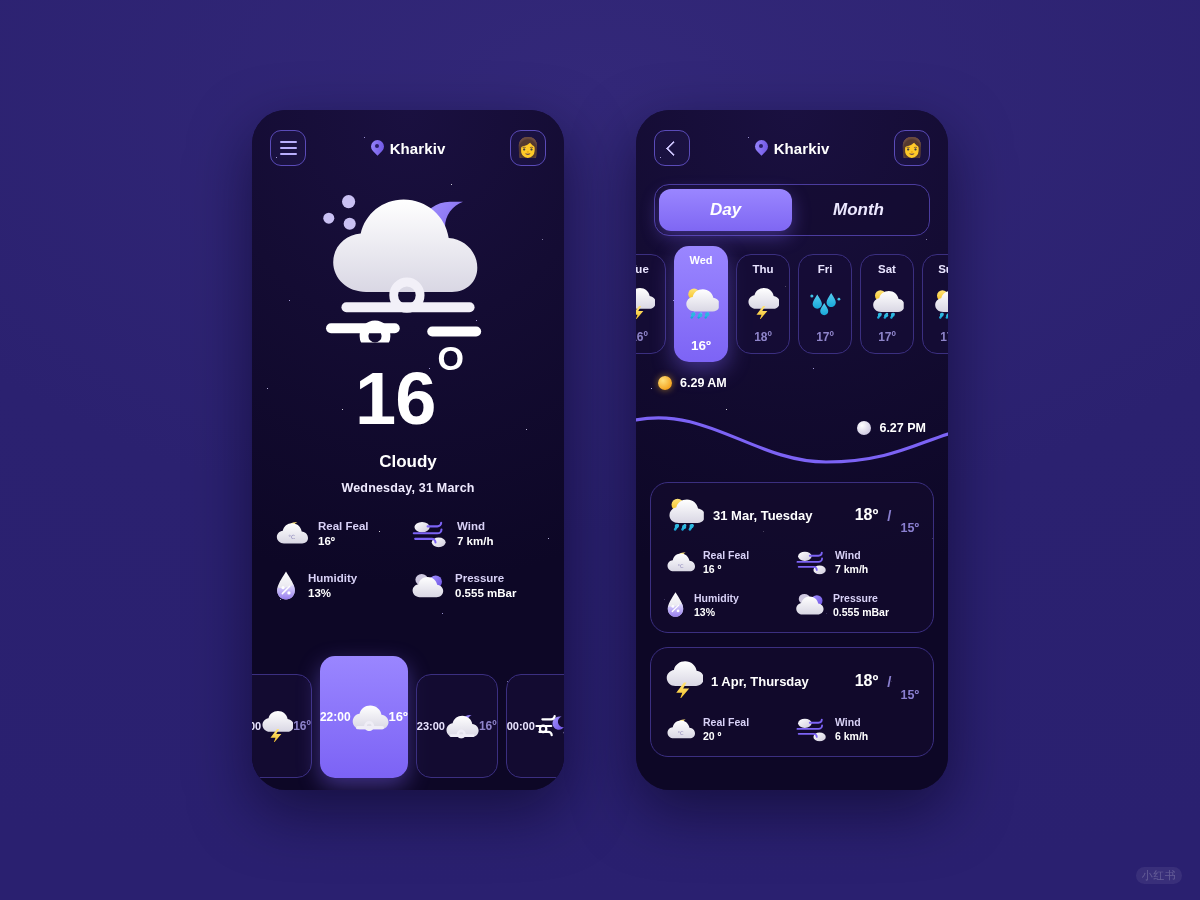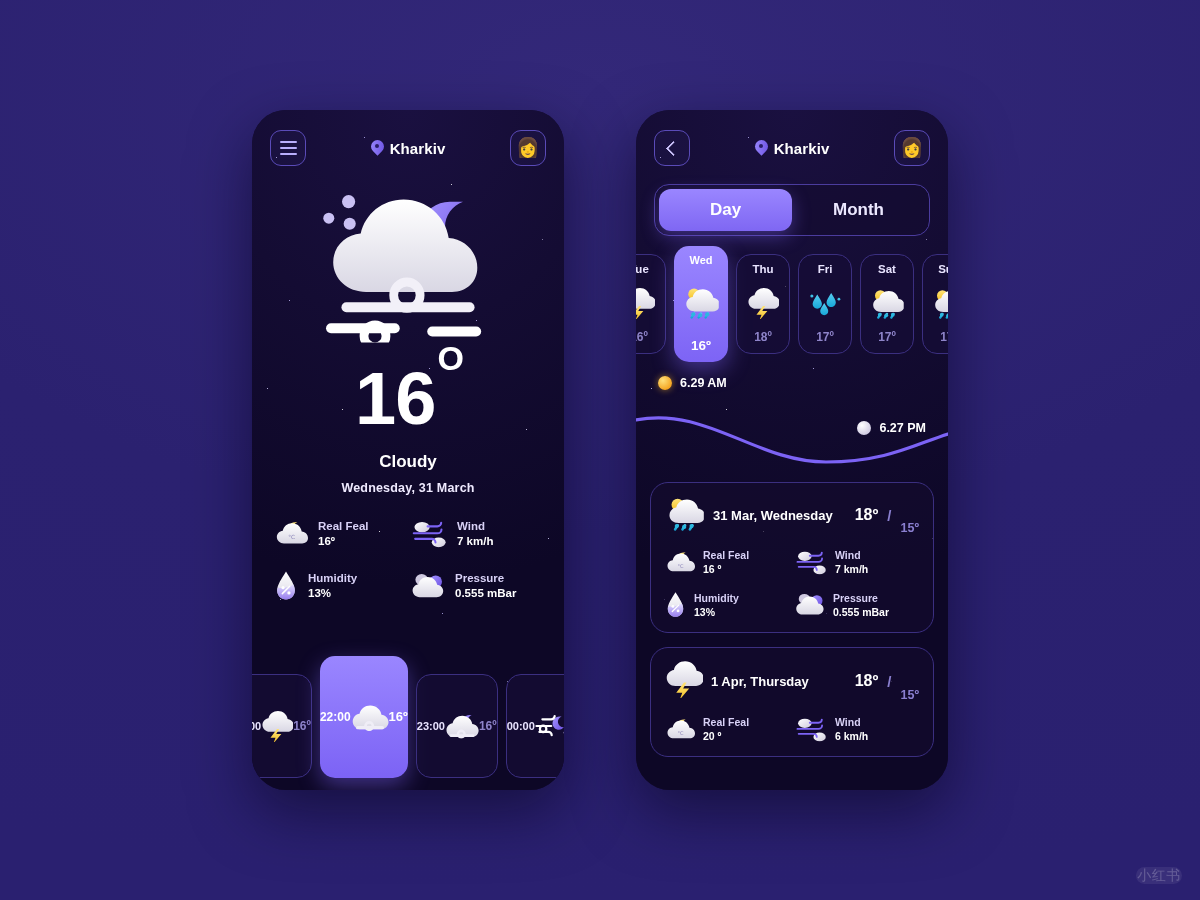--- a/index.html
+++ b/index.html
@@ -123,20 +123,21 @@
   }
   .hour.sel .htime{ color:#fff; font-size:12px; }
   .hour.sel .htemp{ color:#fff; font-size:13px; }
   .hour .hicon{ flex:1; display:flex; align-items:center; justify-content:center; }
 
   
   .seg{
     position:relative; z-index:3; margin:18px 18px 0 18px; height:52px;
     border-radius:15px; border:1.2px solid #4b3c9e; display:flex; padding:4px;
     background:rgba(20,12,48,.6);
+    font-style:italic;
   }
   .seg > div{ flex:1; display:flex; align-items:center; justify-content:center;
     border-radius:12px; font-size:17px; font-weight:bold; color:#ece8ff; cursor:pointer; }
   .seg > div.on{ background:linear-gradient(180deg,#9a86ff,#7f67f3); color:#fff;
     box-shadow:0 6px 18px rgba(124,99,245,.4); }
 
   .days{ position:relative; z-index:3; display:flex; gap:8px; margin-top:18px;
     padding-left:0; }
   .day{
     flex:0 0 54px; height:100px; border-radius:15px; border:1.1px solid #3b2f80;
@@ -175,21 +176,21 @@
   .fgrid{ display:grid; grid-template-columns:1fr 1fr; row-gap:16px; column-gap:6px;
     margin-top:14px; }
   .fitem{ display:flex; align-items:center; gap:8px; }
   .fitem .ftxt{ display:flex; flex-direction:column; gap:2px; }
   .fitem .flabel{ color:#d9d2f7; font-size:10.5px; font-weight:bold; }
   .fitem .fval{ color:#fff; font-size:10.5px; font-weight:bold; }
 
   .wm{ position:absolute; right:18px; bottom:16px; width:46px; height:17px;
     border-radius:9px; background:rgba(255,255,255,.07);
     display:flex; align-items:center; justify-content:center;
-    color:rgba(255,255,255,.22); font-size:14px; letter-spacing:.5px; }
+    color:rgba(255,255,255,.22); font-size:11px; letter-spacing:.5px; }
 </style>
 </head>
 <body>
 
 <div class="bg-stars"></div>
 
 <svg width="0" height="0" style="position:absolute" aria-hidden="true">
   <defs>
     <linearGradient id="cw" x1="0" y1="0" x2="0" y2="1">
       <stop offset="0%" stop-color="#ffffff"></stop>
@@ -528,21 +529,21 @@
         </svg>
       </div>
 
       <div class="fcards">
 
         <div class="fcard">
           <div class="fhead">
             <span><svg width="40" height="36" viewBox="0 0 46 44">
                   <use href="#i-sunrain"></use>
                 </svg></span>
-            <span class="fdate">31 Mar, Wednesday</span>
+            <span class="fdate">31 Mar, Tuesday</span>
             <span class="fhi">18º</span>
             <span class="fslash">/</span>
             <span class="flo">15º</span>
           </div>
           <div class="fgrid">
             <div class="fitem">
               <svg width="30" height="25" viewBox="0 0 48 40">
                   <use href="#i-realfeel"></use>
                 </svg>
               <div class="ftxt">

